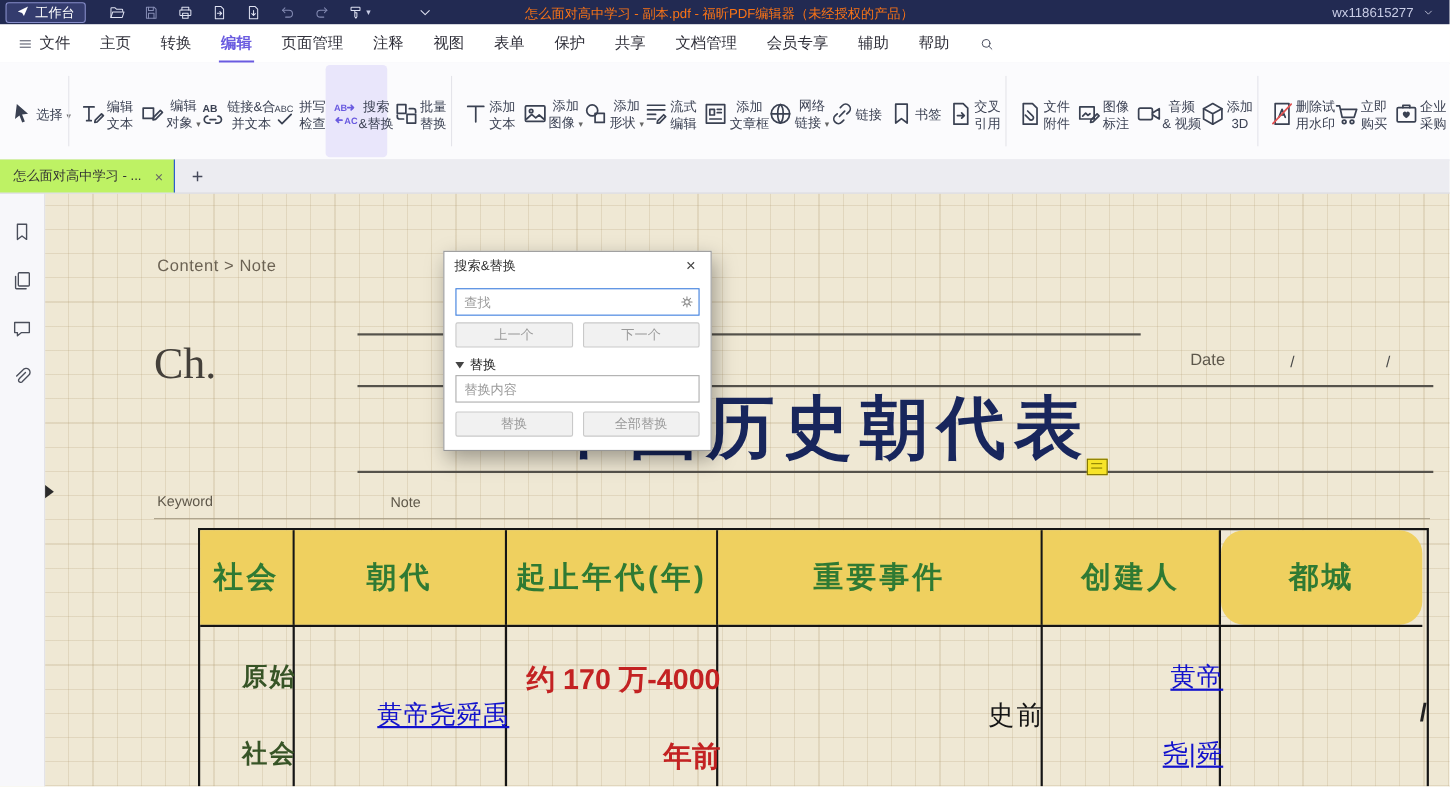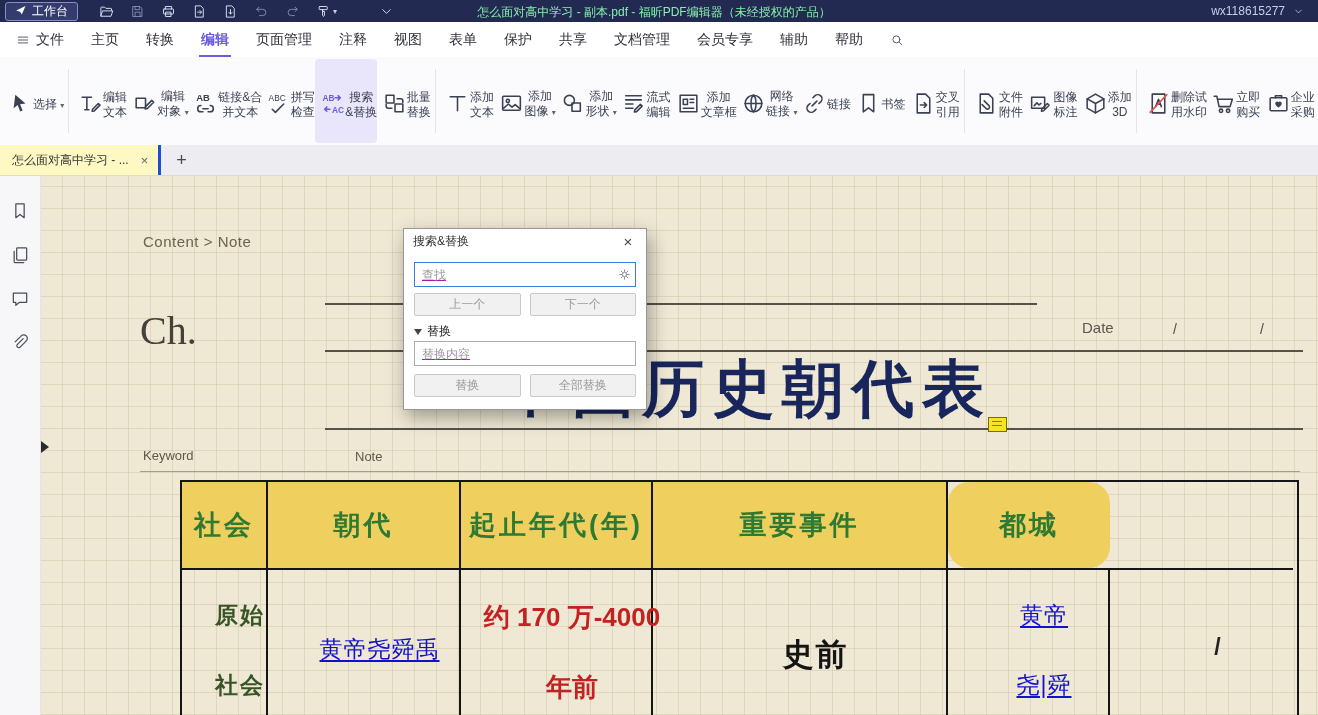--- a/index.html
+++ b/index.html
@@ -4,21 +4,21 @@
 <style>
   html,body{margin:0;padding:0;}
   body{width:1318px;height:715px;overflow:hidden;background:#fff;
        font-family:"Liberation Sans","DejaVu Sans",sans-serif;
        -webkit-font-smoothing:antialiased;}
   .app{position:relative;width:1318px;height:715px;overflow:hidden;background:#fff;}
 
   
   .titlebar{position:absolute;top:0;left:0;right:0;height:22px;background:var(--titlebar-bg,#222a52);
             display:flex;align-items:center;color:#dfe2f2;font-size:12px;z-index:30;}
-  .tb-title{position:absolute;left:0;right:10px;top:4px;text-align:center;font-size:12px;color:#86efac;pointer-events:none;}
+  .tb-title{position:absolute;left:0;right:10px;top:4px;text-align:center;font-size:12px;color:#f97316;pointer-events:none;}
   .workbench-btn{position:relative;z-index:2;display:flex;align-items:center;gap:5px;margin-left:5px;height:17px;
             padding:0 9px;border:1px solid #868dc9;border-radius:3px;background:#343c6e;color:#fff;}
   .tb-icons{position:relative;z-index:2;display:flex;align-items:center;gap:15px;margin-left:20px;}
   .tb-ic{width:16px;height:16px;display:flex;align-items:center;justify-content:center;color:#dfe2f2;}
   .tb-ic svg{width:15px;height:15px;}
   .tb-ic.dim{color:#858cb4;}
   .tb-ic.gap{margin-left:26px;}
   .brush-wrap{display:flex;align-items:center;gap:2px;}
   .dd-sm{font-size:8px;color:#c9cde6;}
   .tb-user{position:relative;z-index:2;margin-left:auto;margin-right:12px;display:flex;align-items:center;gap:5px;color:#c9cde6;}
@@ -42,22 +42,22 @@
   .ticon svg{width:25px;height:25px;}
   .tlabel{font-size:12px;line-height:15px;text-align:center;margin-top:2px;white-space:nowrap;color:#3c4254;}
   .tlabel .dd{font-size:8px;color:#666;}
   .titem.active{background:#e9e6fb;}
   .titem.active .ticon{color:var(--accent,#6a5be0);}
   .tsep{width:1px;background:#e4e4ea;margin:12px 4px;}
 
   
   .tabbar{position:absolute;top:145px;left:0;right:0;height:30px;background:#ececf1;border-bottom:1px solid #d9d9e0;
           display:flex;align-items:center;z-index:20;}
-  .tab{height:30px;display:flex;align-items:center;gap:12px;padding:0 10px 0 12px;background:#fef9c3;
-       border-right:3px solid #1d4ed8;font-size:12px;color:#333;}
+  .tab{height:30px;display:flex;align-items:center;gap:12px;padding:0 10px 0 12px;background:#bef264;
+       border-right:1px solid #1d4ed8;font-size:12px;color:#333;}
   .tab-label{max-width:120px;white-space:nowrap;overflow:hidden;}
   .tab-close{color:#666;font-size:13px;line-height:1;}
   .tab-add{margin-left:15px;font-size:18px;color:#44485a;line-height:1;}
 
   
   .sidebar{position:absolute;top:175px;bottom:0;left:0;width:40px;background:#f7f7fa;border-right:1px solid #e3e3e8;
            display:flex;flex-direction:column;align-items:center;padding-top:26px;gap:24px;z-index:15;}
   .sb-ic{width:20px;height:20px;color:#4a4e5a;display:flex;}
   .sb-ic svg{width:20px;height:20px;}
   .collapse-handle{position:absolute;left:41px;top:441px;width:0;height:0;z-index:16;
@@ -89,38 +89,38 @@
 
   
   .dtable{left:140px;top:305px;width:1115px;border:2px solid #151515;}
   .thead,.tbody{position:relative;display:grid;grid-template-columns:86px 193px 192px 295px 162px 183px;}
   .hcell{position:relative;height:86px;display:flex;align-items:center;justify-content:center;
          background:var(--table-header-bg,#efd05f);border-right:2px solid #151515;
          font-size:27px;font-weight:700;letter-spacing:3px;color:var(--table-header-text,#2f7a33);}
   .hcell:last-child{border-right:none;border-radius:21px;}
   .bcell{position:relative;height:235px;border-right:2px solid #151515;border-top:2px solid #151515;}
   .bcell:last-child{border-right:none;}
-  .cl{position:absolute;left:16px;width:100%;text-align:center;white-space:nowrap;}
+  .cl{position:absolute;left:4px;width:100%;text-align:right;white-space:nowrap;}
   .cl.r1{top:30px;} .cl.r2{top:100px;} .cl.mid{top:64px;}
   .green{color:#375426;font-size:23px;font-weight:700;letter-spacing:2px;}
   .red{color:var(--year-red,#c32222);font-size:26px;font-weight:600;}
-  .blk{color:#141414;font-size:31px;font-weight:700;letter-spacing:2px;}
+  .blk{color:#141414;font-size:24px;font-weight:400;letter-spacing:2px;}
   .slash{color:#222;font-size:23px;font-weight:600;}
   .link{color:var(--link-blue,#1212cc);font-size:23px;font-weight:400;text-decoration:underline;
         text-underline-offset:3px;letter-spacing:1px;}
 
   
   .dialog{position:absolute;left:403px;top:228px;width:242px;height:180px;background:#fff;border:1px solid #979797;
           box-shadow:3px 7px 18px rgba(0,0,0,.35);font-size:12px;z-index:60;}
   .dlg-head{position:absolute;top:0;left:0;right:0;height:25px;display:flex;align-items:center;padding:0 9px;color:#333;}
   .dlg-close{margin-left:auto;width:18px;text-align:center;font-size:15px;color:#444;line-height:1;}
   .dlg-find{position:absolute;left:10px;right:10px;top:33px;height:23px;border:1px solid #3c7ede;
             display:flex;align-items:center;padding:0 3px 0 5px;background:#fff;}
   .dlg-find input,.dlg-repl input{border:none;outline:none;flex:1;min-width:0;font-size:12px;
-            font-family:inherit;background:transparent;color:#a21caf;text-decoration:underline;}
+            font-family:inherit;background:transparent;color:#a16207;}
   .dlg-find input::placeholder,.dlg-repl input::placeholder{color:#9a9a9a;}
   .gear{width:15px;height:15px;color:#8a8a8a;display:flex;}
   .gear svg{width:15px;height:15px;}
   .dlg-row{position:absolute;left:10px;right:10px;display:flex;gap:9px;}
   .dlg-row.row1{top:64px;} .dlg-row.row2{top:145px;}
   .dlg-btn{flex:1;height:21px;background:#f1f1f1;border:1px solid #c9c9c9;border-radius:2px;color:#9a9a9a;
            display:flex;align-items:center;justify-content:center;font-size:12px;}
   .dlg-toggle{position:absolute;left:10px;top:94px;display:flex;align-items:center;gap:5px;color:#222;}
   .tri-down{width:0;height:0;border-left:4px solid transparent;border-right:4px solid transparent;border-top:6px solid #444;}
   .dlg-repl{position:absolute;left:10px;right:10px;top:112px;height:23px;border:1px solid #adadad;
@@ -425,20 +425,29 @@
       </div>
       <div class="titem">
         <span class="ticon">
           <svg viewBox="0 0 24 24" fill="none" stroke="currentColor" stroke-width="1.5" stroke-linecap="round" stroke-linejoin="round">
             <rect x="3.5" y="6" width="12.5" height="10.5"></rect>
             <path d="M6 14l2.6-2.6 2 2 1.8-1.5"></path>
             <path d="M15 19l5.3-5.3-1.7-1.7-5.3 5.3-.4 2.1z"></path>
           </svg>
         </span>
         <span class="tlabel">图像<br>标注</span>
+      </div>
+      <div class="titem">
+        <span class="ticon">
+          <svg viewBox="0 0 24 24" fill="none" stroke="currentColor" stroke-width="1.5" stroke-linecap="round" stroke-linejoin="round">
+            <rect x="3" y="7" width="12" height="10" rx="1.5"></rect>
+            <path d="M15 11.2l6-3.7v9l-6-3.7"></path>
+          </svg>
+        </span>
+        <span class="tlabel">音频<br>&amp; 视频</span>
       </div>
       <div class="titem">
         <span class="ticon">
           <svg viewBox="0 0 24 24" fill="none" stroke="currentColor" stroke-width="1.5" stroke-linecap="round" stroke-linejoin="round">
             <path d="M12 3l8 4.5v9L12 21l-8-4.5v-9z"></path>
             <path d="M12 12l8-4.5M12 12L4 7.5M12 12v9"></path>
           </svg>
         </span>
         <span class="tlabel">添加<br>3D</span>
       </div>
@@ -522,20 +531,21 @@
     <span class="keyword-label">Keyword</span>
     <span class="note-label">Note</span>
     <span class="hline l4"></span>
 
     <div class="dtable">
       <div class="thead">
           <div class="hcell">社会</div>
           <div class="hcell">朝代</div>
           <div class="hcell">起止年代(年)</div>
           <div class="hcell">重要事件</div>
+          <div class="hcell">创建人</div>
           <div class="hcell">都城</div>
         </div>
       <div class="tbody">
         <div class="bcell">
           <span class="cl r1 green">原始</span>
           <span class="cl r2 green">社会</span>
         </div>
         <div class="bcell">
           <span class="cl mid link">黄帝尧舜禹</span>
         </div>

